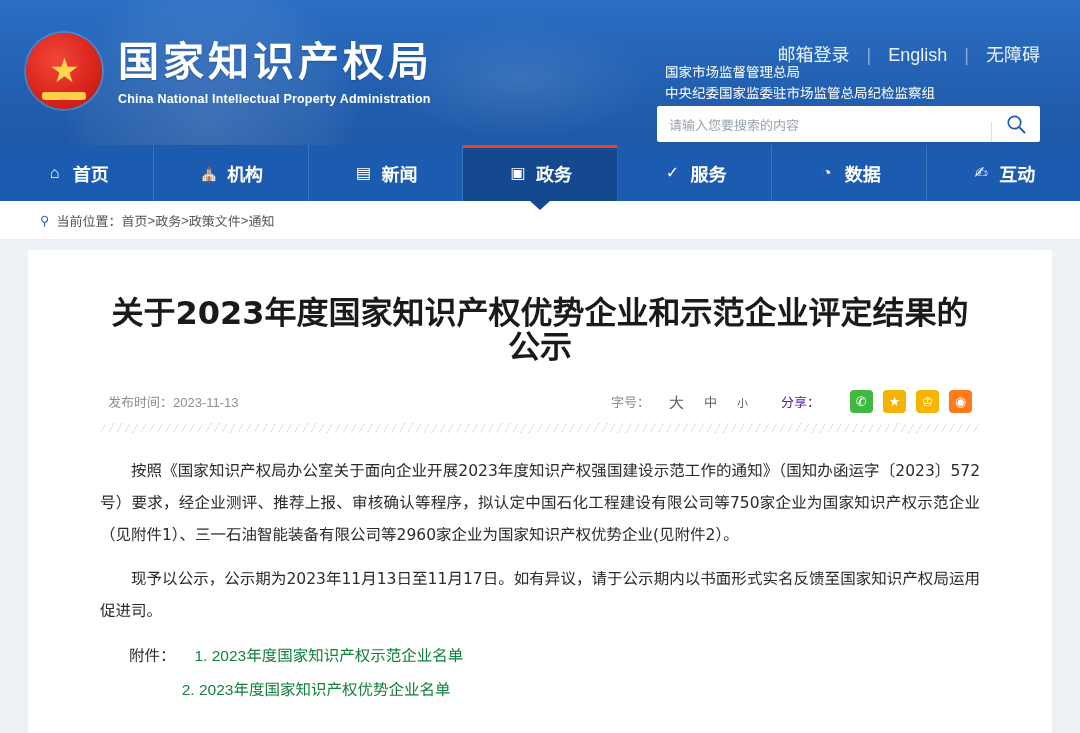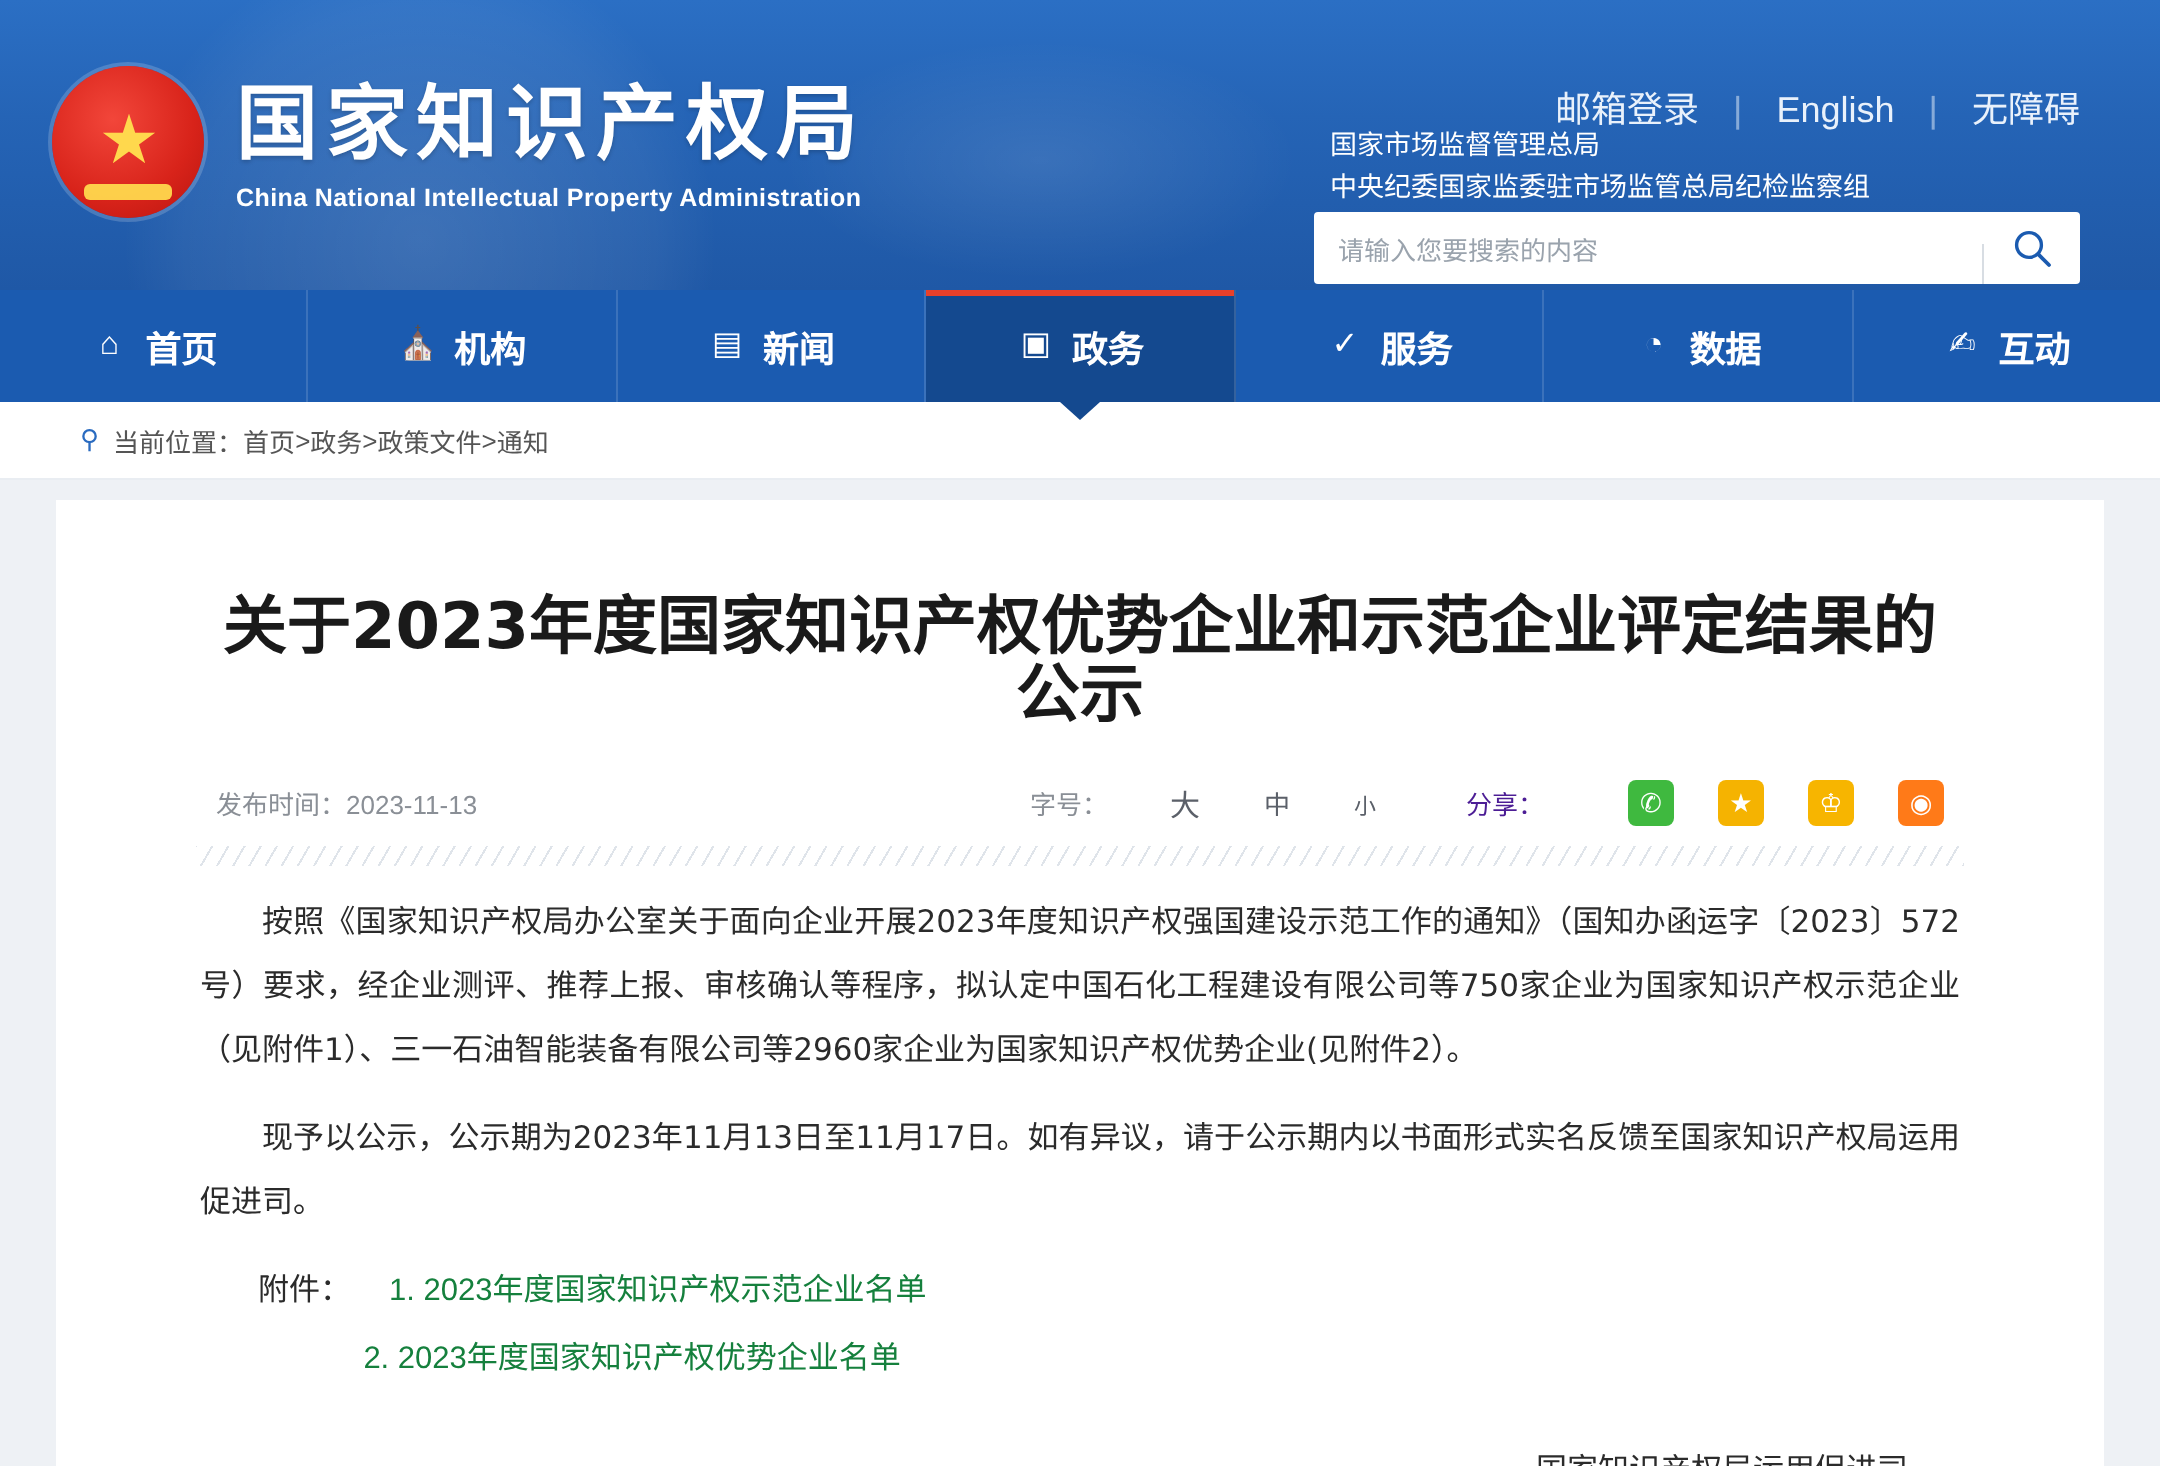--- a/index.html
+++ b/index.html
@@ -252,21 +252,21 @@
     align-items: center;
     font-size: 13px;
     color: #8a8f96;
     padding: 0 10px;
   }
   .meta-left { flex: 0 0 auto; }
   .meta-right {
     margin-left: auto;
     display: flex;
     align-items: center;
-    gap: 22px;
+    gap: 10px;
   }
   .fontsize-label { color: #8a8f96; margin-right: 4px; }
   .fs-opt {
     color: #5b6069;
     cursor: pointer;
     padding: 0 5px;
   }
   .fs-opt.big { font-size: 15px; }
   .fs-opt.mid { font-size: 13px; }
   .fs-opt.small { font-size: 11px; }
@@ -289,21 +289,21 @@
   .hatch {
     margin-top: 10px;
     height: 10px;
     background-image: repeating-linear-gradient(
       -60deg,
       #dfe4ea 0px, #dfe4ea 1px, #ffffff 1px, #ffffff 7px
     );
   }
 
   .body-text {
-    margin-top: 12px;
+    margin-top: 22px;
     font-size: 15.5px;
     color: #2b2b2b;
     line-height: 32px;
     font-family: "DejaVu Sans", "Liberation Sans", sans-serif;
     padding: 0 2px;
   }
   .body-text p { margin: 0 0 12px 0; text-indent: 2em; text-align: justify; }
   .attach-block {
     margin-top: 10px;
     font-size: 15.5px;

